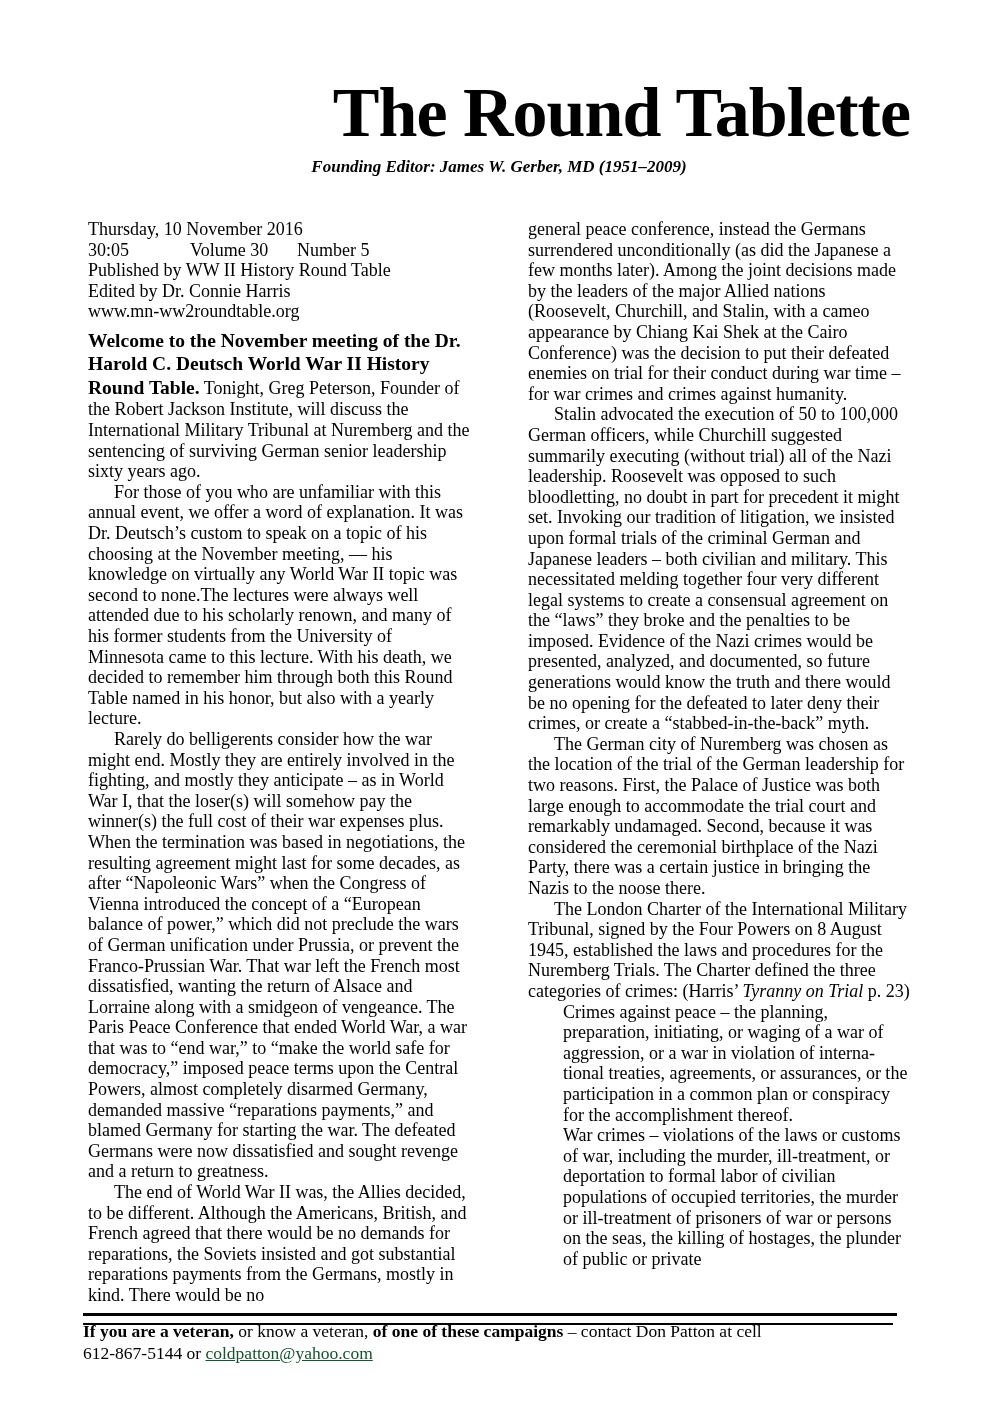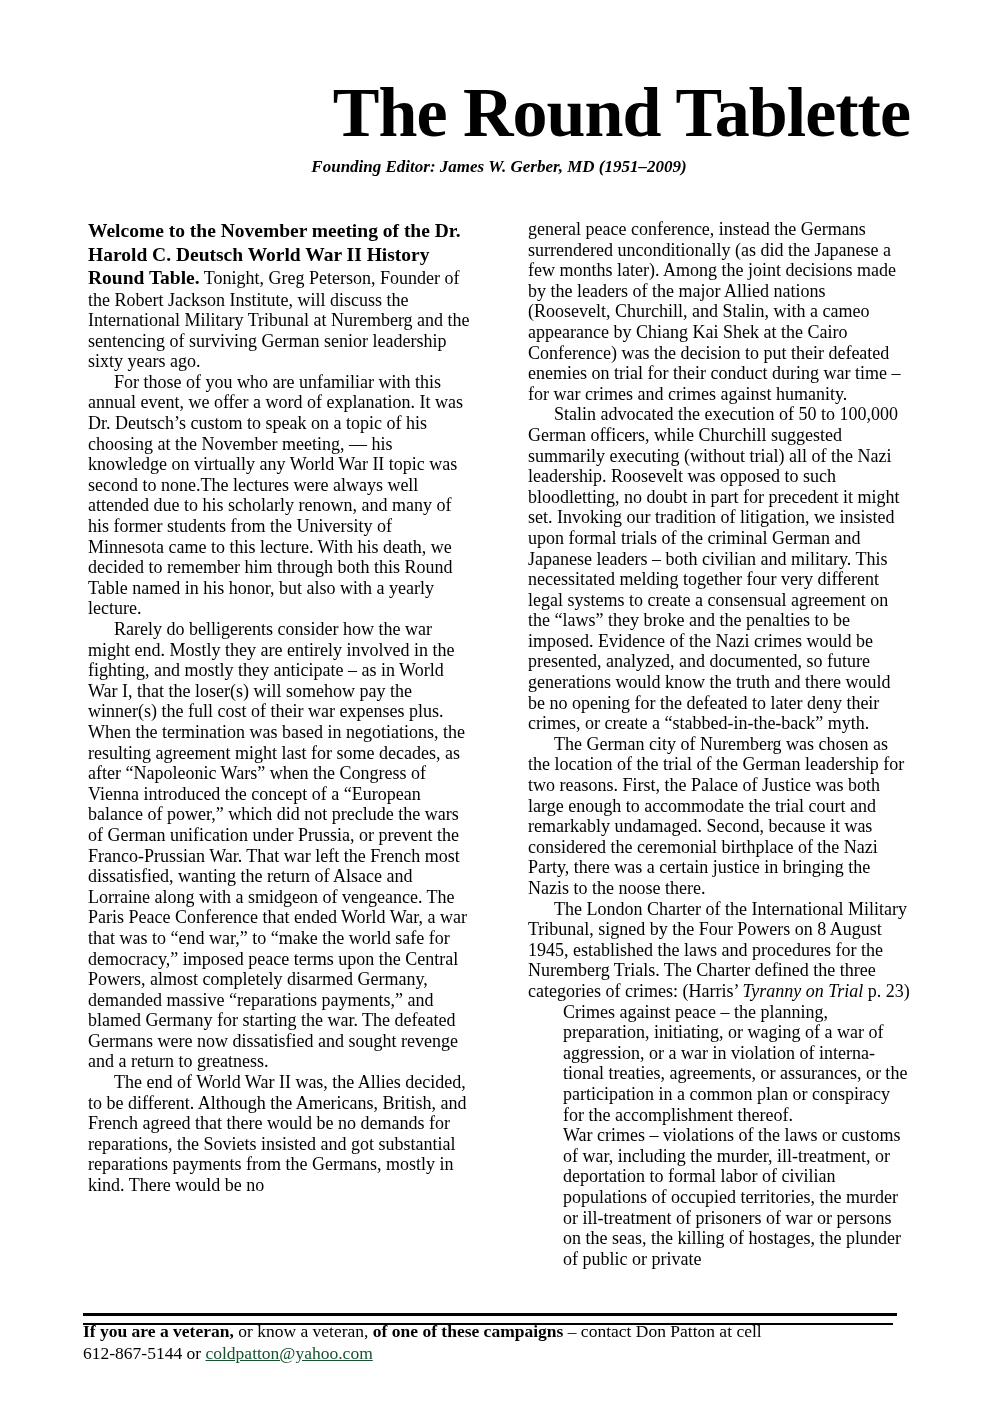--- a/index.html
+++ b/index.html
@@ -38,21 +38,21 @@
   }
   .col { width: 382px; font-size: 18px; line-height: 20.6px; }
 
   .masthead div { white-space: nowrap; }
   .issue-line span { display: inline-block; }
   .issue-code { width: 102px; }
   .issue-volume { width: 107px; }
 
   p { margin: 0; }
   .indent { text-indent: 26px; }
-  .welcome { }
+  .welcome { margin-top: 7px; }
   .bold-lead { font-weight: bold; font-size: 19.5px; line-height: 23.5px; }
   .defblock { margin-left: 35px; }
   .defblock b { font-weight: normal; text-align: center; }
   .italic { font-style: italic; }
 
   .footer {
     position: absolute;
     left: 83px;
     right: 95px;
     top: 1313px;
@@ -74,20 +74,29 @@
 <body>
 
 <div class="page">
 
   <h1 class="title">The Round Tablette</h1>
   <div class="subtitle">Founding Editor: James W. Gerber, MD (1951–2009)</div>
 
   <div class="columns">
 
     <div class="col">
+      <div class="masthead">
+        <div>Thursday, 10 November 2016</div>
+        <div class="issue-line">
+          <span class="issue-code">30:05</span><span class="issue-volume">Volume 30</span><span>Number 5</span>
+        </div>
+        <div>Published by WW II History Round Table</div>
+        <div>Edited by Dr. Connie Harris</div>
+        <div>www.mn-ww2roundtable.org</div>
+      </div>
 
       <p class="welcome">
         <span class="bold-lead">Welcome to the November meeting of the Dr. Harold C. Deutsch World War II History Round Table.</span>
         <span>Tonight, Greg Peterson, Founder of the Robert Jackson Institute, will discuss the International Military Tribunal at Nuremberg and the sentencing of surviving German senior leadership sixty years ago.</span>
       </p>
 
       <p class="indent">For those of you who are unfamiliar with this annual event, we offer a word of explanation. It was Dr. Deutsch’s custom to speak on a topic of his choosing at the November meeting, — his knowledge on virtually any World War II topic was second to none.The lectures were always well attended due to his scholarly renown, and many of his former students from the University of Minnesota came to this lecture. With his death, we decided to remember him through both this Round Table named in his honor, but also with a yearly lecture.</p>
       <p class="indent">Rarely do belligerents consider how the war might end. Mostly they are entirely involved in the fighting, and mostly they anticipate – as in World War I, that the loser(s) will somehow pay the winner(s) the full cost of their war expenses plus. When the termination was based in negotiations, the resulting agreement might last for some decades, as after “Napoleonic Wars” when the Congress of Vienna introduced the concept of a “European balance of power,” which did not preclude the wars of German unification under Prussia, or prevent the Franco-Prussian War. That war left the French most dissatisfied, wanting the return of Alsace and Lorraine along with a smidgeon of vengeance. The Paris Peace Conference that ended World War, a war that was to “end war,” to “make the world safe for democracy,” imposed peace terms upon the Central Powers, almost completely disarmed Germany, demanded massive “reparations payments,” and blamed Germany for starting the war. The defeated Germans were now dissatisfied and sought revenge and a return to greatness.</p>
       <p class="indent">The end of World War II was, the Allies decided, to be different. Although the Americans, British, and French agreed that there would be no demands for reparations, the Soviets insisted and got substantial reparations payments from the Germans, mostly in kind. There would be no</p>
     </div>

